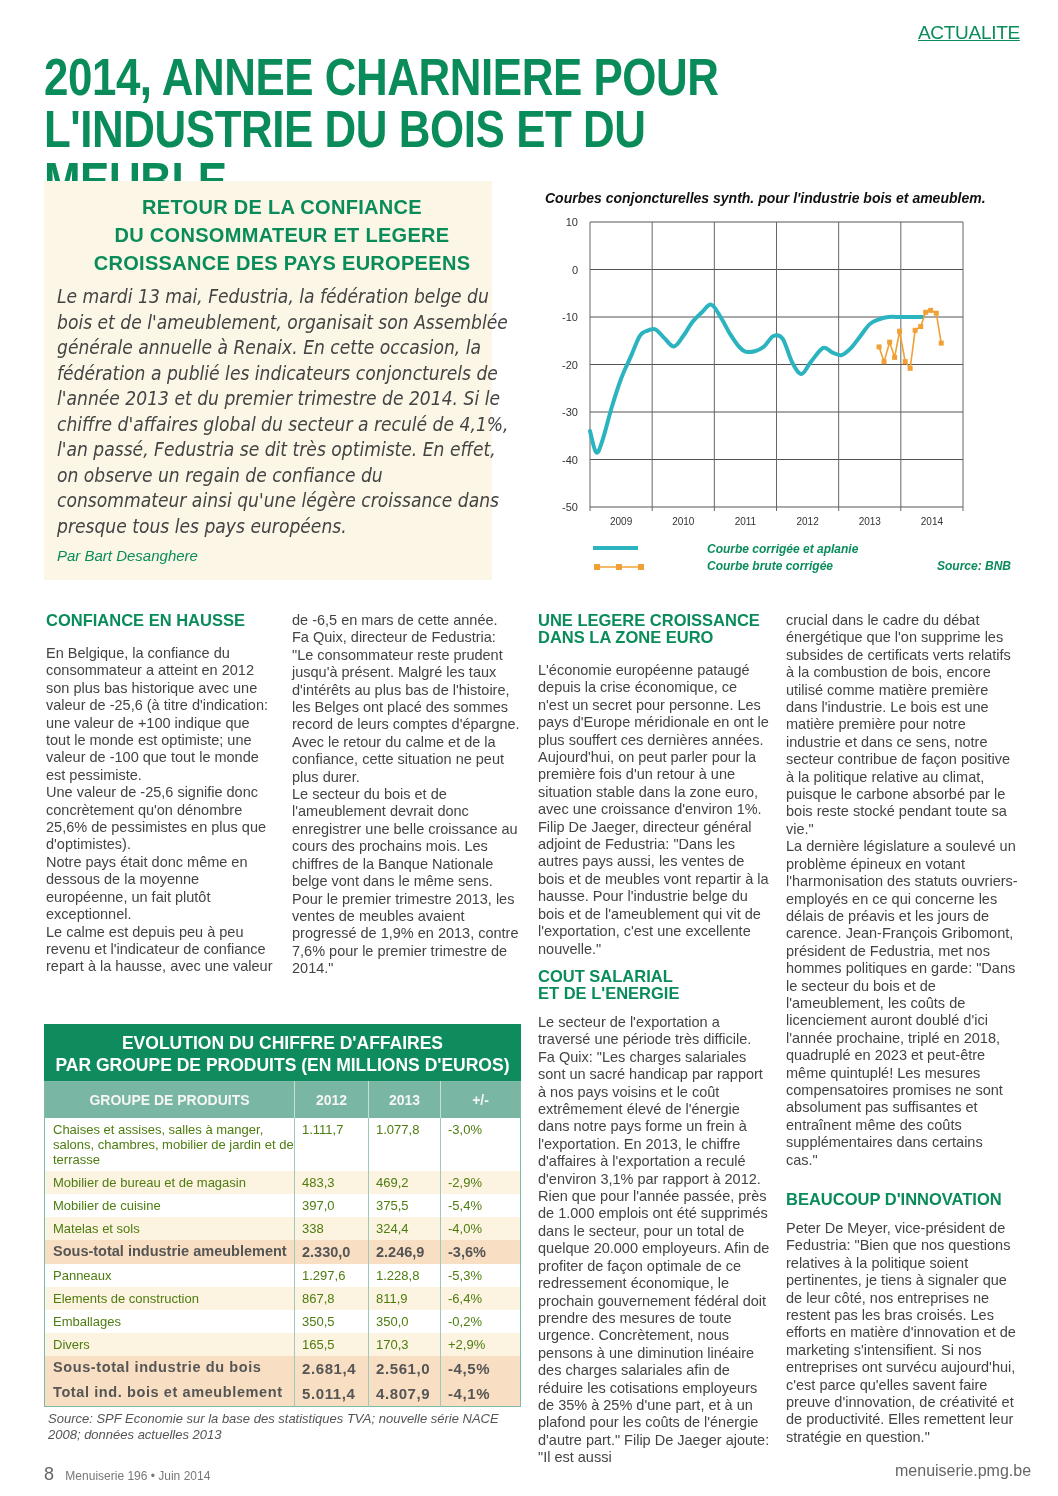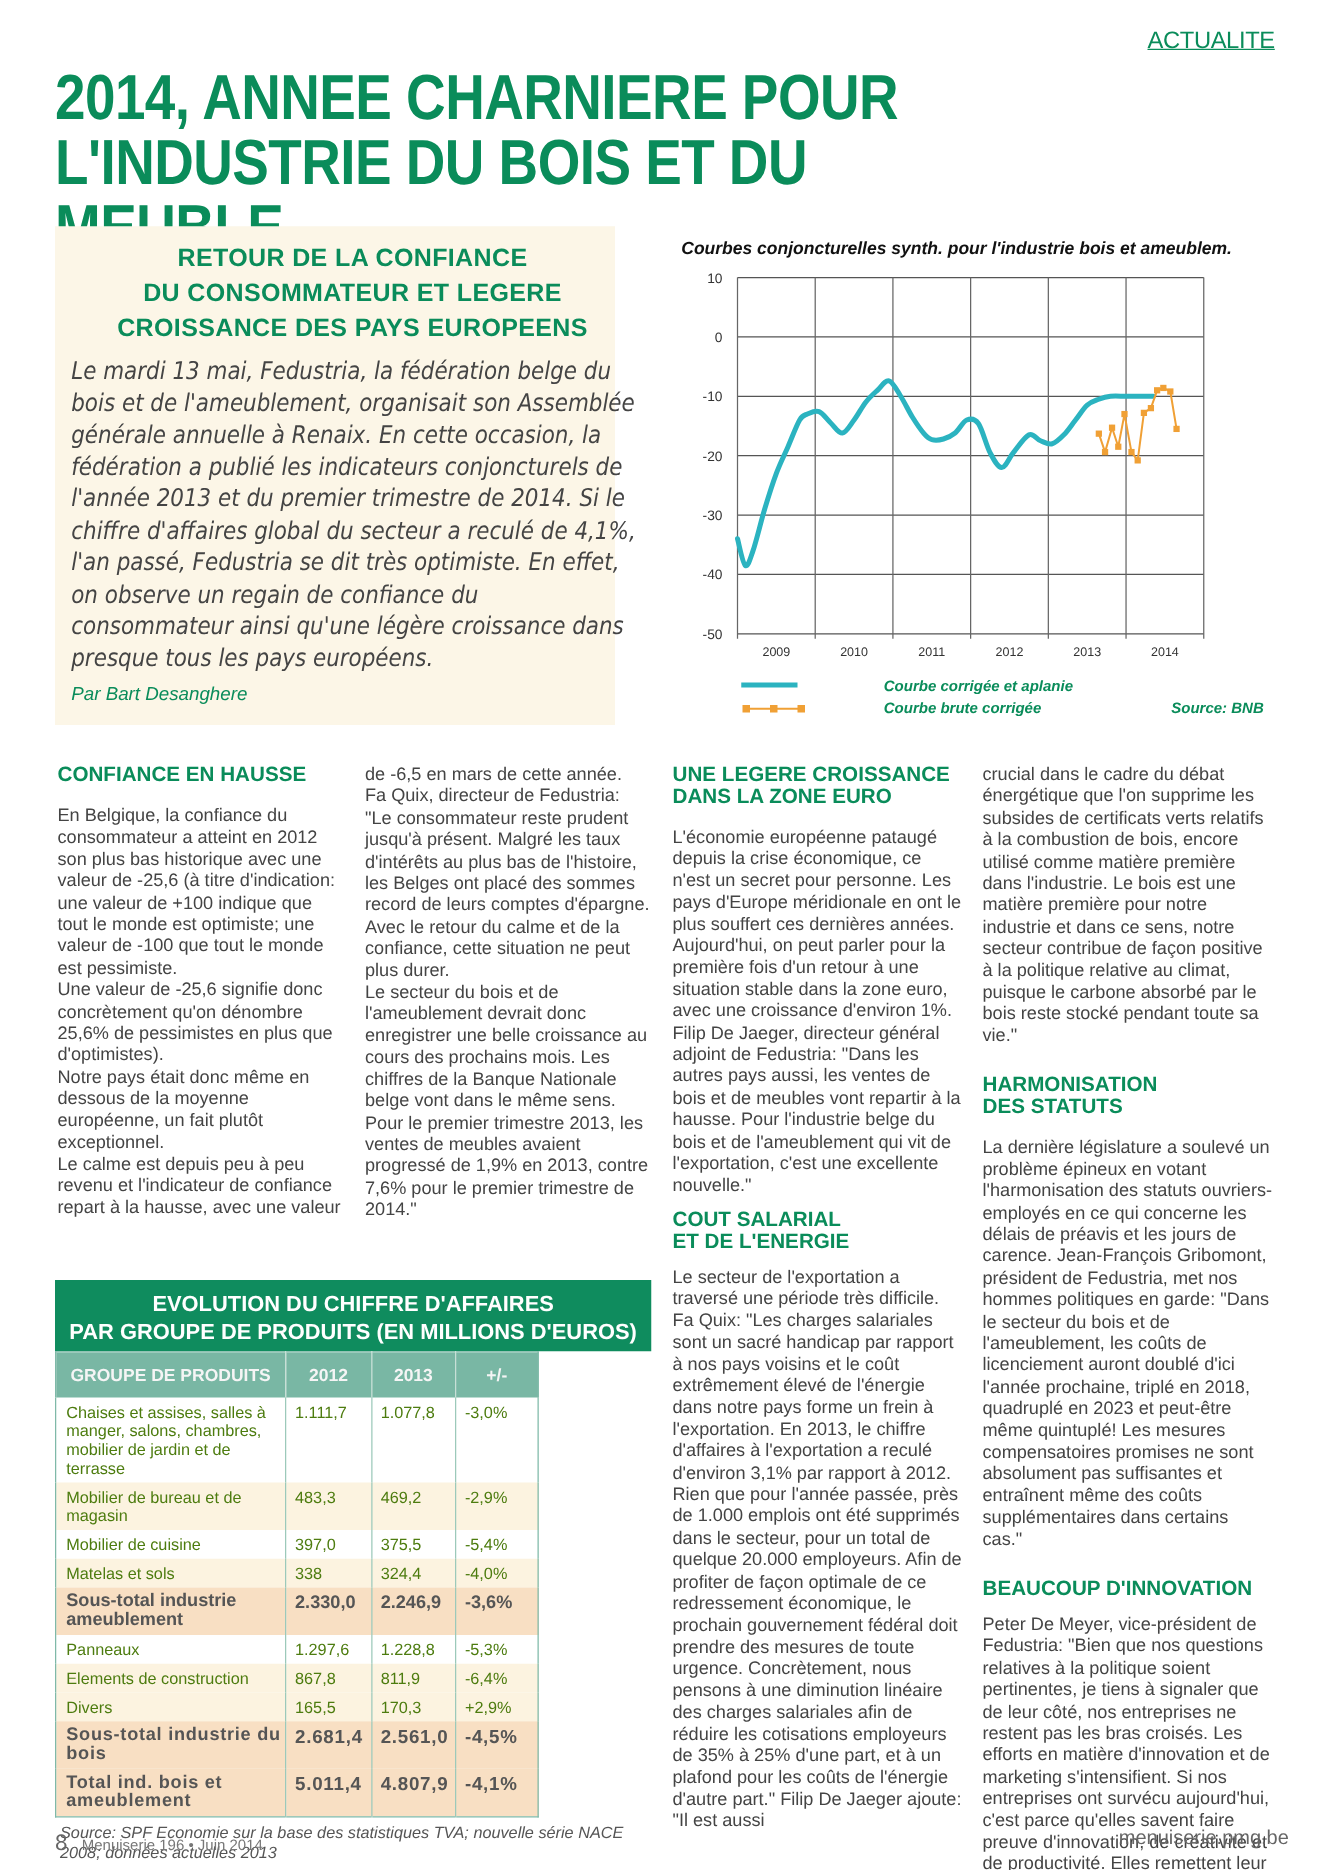--- a/index.html
+++ b/index.html
@@ -18,21 +18,21 @@
   #chart-box { left: 535px; top: 185px; width: 500px; height: 400px; }
   #chart-title { position: absolute; left: 10px; top: 5px; font-weight: bold; font-style: italic; font-size: 14px; color: #111; white-space: nowrap; }
   #chart-svg { position: absolute; left: 0; top: 0; }
 
   .col { position: absolute; font-size: 14.5px; line-height: 17.4px; color: #444; font-family: "Liberation Sans", sans-serif; }
   .col p { white-space: pre-line; }
   .sec-head { font-weight: bold; font-size: 16.5px; line-height: 17px; color: #0a8c5a; margin-bottom: 16px; white-space: pre-line; }
 
   #table-box { left: 44px; top: 984px; width: 477px; }
   #table-title { background: #0f8c5e; color: #fff; font-weight: bold; font-size: 17.5px; line-height: 22px; text-align: center; padding: 8px 0 5px 0; }
-  table { width: 387px; border-collapse: collapse; border: 1px solid #7fb9a8; }
+  table { width: 477px; border-collapse: collapse; border: 1px solid #7fb9a8; }
   th { background: #79b7a4; color: #f5f5f5; font-size: 14px; font-weight: bold; height: 36px; border-right: 1px solid #c8dfd6; }
   td { font-size: 13px; color: #4d7c0f; padding: 4px 0 4px 0; vertical-align: top; border-right: 1px solid #9cc9ba; }
   td.name { padding-left: 8px; width: 250px; line-height: 15px; }
   td.num { padding-left: 7px; }
   tr.alt td { background: #fcf3e0; }
   tr.sub td { background: #f8dfc3; font-weight: bold; font-size: 14.5px; color: #555; }
   tr.sub td.name { font-size: 14.5px; }
   tr.bold td { font-size: 15px; letter-spacing: 0.6px; }
   #table-source { margin-top: 4px; font-style: italic; font-size: 13px; line-height: 16px; color: #555; padding-left: 4px; }
 
@@ -132,22 +132,20 @@
 </div>
 
 <div class="col" style="left:538px; top:968px; width:232px;">
   <h3 class="sec-head" style="margin-bottom:12px;">COUT SALARIAL
 ET DE L'ENERGIE</h3>
   <p>Le secteur de l'exportation a traversé une période très difficile. Fa Quix: "Les charges salariales sont un sacré handicap par rapport à nos pays voisins et le coût extrêmement élevé de l'énergie dans notre pays forme un frein à l'exportation. En 2013, le chiffre d'affaires à l'exportation a reculé d'environ 3,1% par rapport à 2012. Rien que pour l'année passée, près de 1.000 emplois ont été supprimés dans le secteur, pour un total de quelque 20.000 employeurs. Afin de profiter de façon optimale de ce redressement économique, le prochain gouvernement fédéral doit prendre des mesures de toute urgence. Concrètement, nous pensons à une diminution linéaire des charges salariales afin de réduire les cotisations employeurs de 35% à 25% d'une part, et à un plafond pour les coûts de l'énergie d'autre part." Filip De Jaeger ajoute: "Il est aussi</p>
 </div>
 
 <div class="col" style="left:786px; top:612px; width:232px;">
   <p>crucial dans le cadre du débat énergétique que l'on supprime les subsides de certificats verts relatifs à la combustion de bois, encore utilisé comme matière première dans l'industrie. Le bois est une matière première pour notre industrie et dans ce sens, notre secteur contribue de façon positive à la politique relative au climat, puisque le carbone absorbé par le bois reste stocké pendant toute sa vie."</p>
-  <h3 class="sec-head" style="margin-top:22px;">HARMONISATION
-DES STATUTS</h3>
   <p>La dernière législature a soulevé un problème épineux en votant l'harmonisation des statuts ouvriers- employés en ce qui concerne les délais de préavis et les jours de carence. Jean-François Gribomont, président de Fedustria, met nos hommes politiques en garde: "Dans le secteur du bois et de l'ameublement, les coûts de licenciement auront doublé d'ici l'année prochaine, triplé en 2018, quadruplé en 2023 et peut-être même quintuplé! Les mesures compensatoires promises ne sont absolument pas suffisantes et entraînent même des coûts supplémentaires dans certains cas."</p>
   <h3 class="sec-head" style="margin-top:22px; margin-bottom:12px;">BEAUCOUP D'INNOVATION</h3>
   <p><span>Peter De Meyer, vice-président de Fedustria: "Bien que nos questions relatives à la politique soient pertinentes, je tiens à signaler que de leur côté, nos entreprises ne restent pas les bras croisés. Les efforts en matière d'innovation et de marketing s'intensifient. Si nos entreprises ont survécu aujourd'hui, c'est parce qu'elles savent faire preuve d'innovation, de créativité et de productivité. Elles remettent leur stratégie en question."</span></p>
 </div>
 
 <div id="table-box" class="abs">
   <div id="table-title" style="white-space:pre-line;margin-top:40px;">EVOLUTION DU CHIFFRE D'AFFAIRES
 PAR GROUPE DE PRODUITS (EN MILLIONS D'EUROS)</div>
   <table>
     <thead>
@@ -194,20 +192,26 @@
           <td class="num">1.297,6</td>
           <td class="num">1.228,8</td>
           <td class="num" style="border-right: none;">-5,3%</td>
         </tr>
         <tr class="alt">
           <td class="name">Elements de construction</td>
           <td class="num">867,8</td>
           <td class="num">811,9</td>
           <td class="num" style="border-right: none;">-6,4%</td>
         </tr>
+        <tr class="plain">
+          <td class="name">Emballages</td>
+          <td class="num">350,5</td>
+          <td class="num">350,0</td>
+          <td class="num" style="border-right: none;">-0,2%</td>
+        </tr>
         <tr class="alt">
           <td class="name">Divers</td>
           <td class="num">165,5</td>
           <td class="num">170,3</td>
           <td class="num" style="border-right: none;">+2,9%</td>
         </tr>
         <tr class="sub bold">
           <td class="name">Sous-total industrie du bois</td>
           <td class="num">2.681,4</td>
           <td class="num">2.561,0</td>

